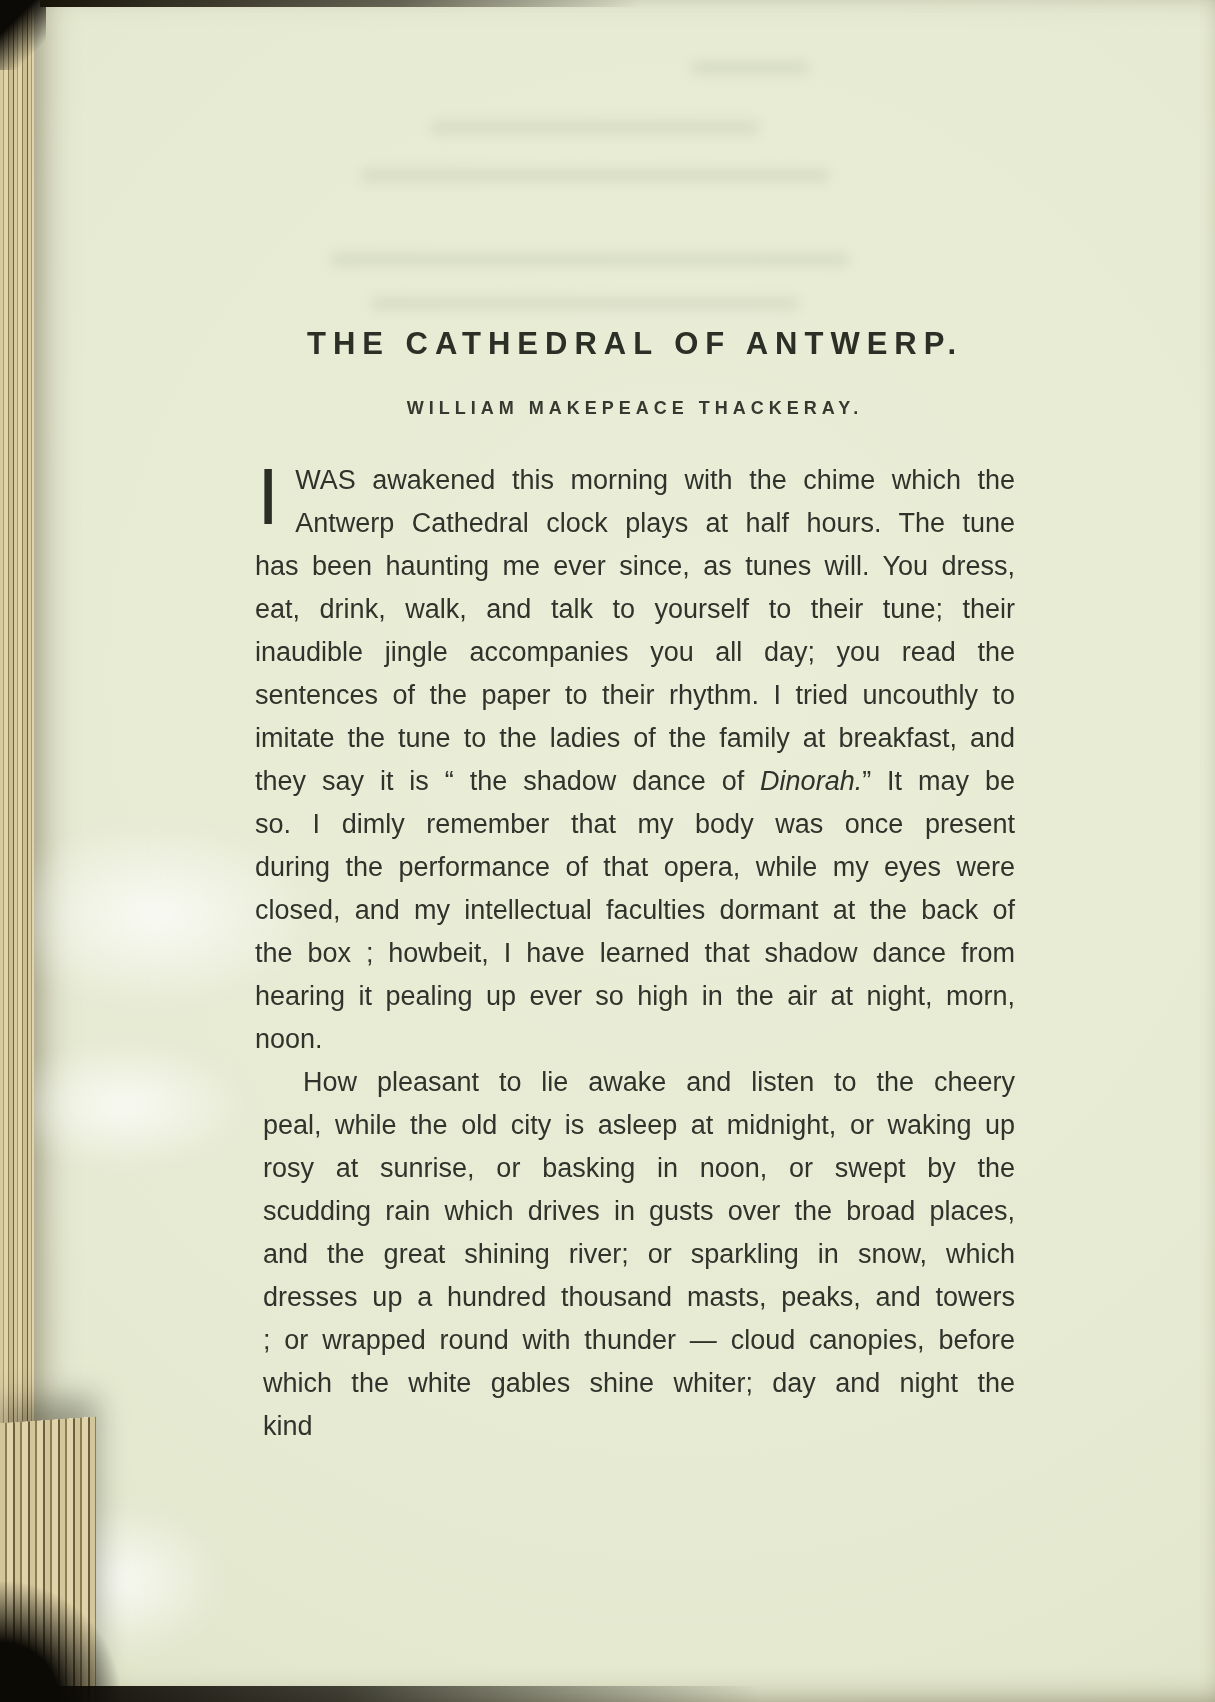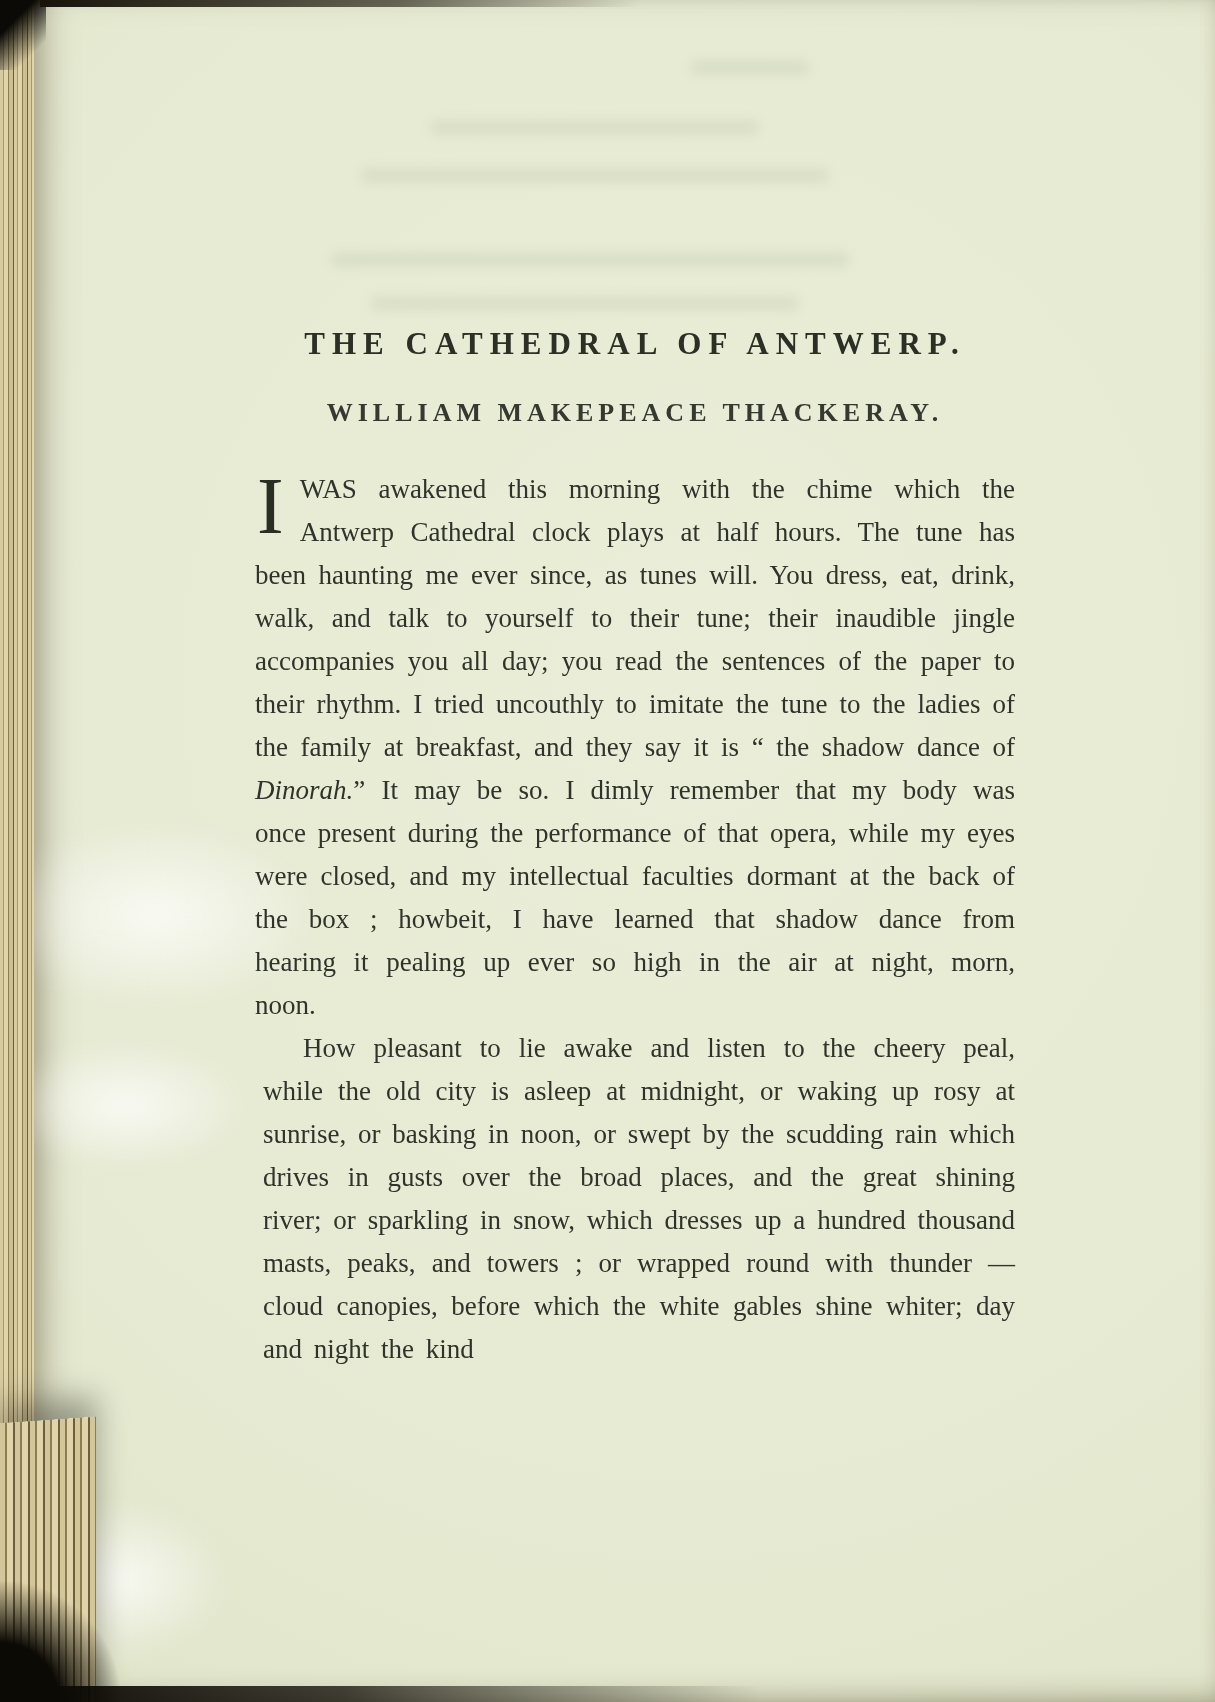--- a/index.html
+++ b/index.html
@@ -1,21 +1,21 @@
 <!DOCTYPE html>
 <html><head>
 <meta charset="utf-8">
 <style>
   html,body{margin:0;padding:0;background:#0f0d08;}
   .scan{
     position:relative;
     width:1215px;height:1702px;
     overflow:hidden;
     background:#14110a;
-    font-family:Liberation Serif, serif;
+    font-family:Liberation Sans, sans-serif;
   }
   
   .page-edges{
     position:absolute;left:0;top:0;width:34px;height:100%;
     background:
       repeating-linear-gradient(90deg,
         #d8cba0 0 3px, #a8986c 3px 4px,
         #e0d4aa 4px 8px, #8d7d54 8px 9px,
         #cdbf94 9px 13px, #6d5f3e 13px 14px);
   }
@@ -78,21 +78,21 @@
     position:absolute;left:225px;top:326px;width:760px;
     color:#2f322a;
   }
   h1.title{
     margin:0 0 36px;text-align:center;
     font-size:31px;font-weight:700;letter-spacing:7px;
     color:#2c2f26;white-space:nowrap;
   }
   h2.author{
     margin:0 0 40px;text-align:center;
-    font-size:26px;font-weight:700;letter-spacing:5px;
+    font-size:18px;font-weight:700;letter-spacing:5px;
     color:#363930;white-space:nowrap;
   }
   .para{
     margin:0;font-size:27px;line-height:43px;
     text-align:justify;word-spacing:5px;
     color:#30332b;
   }
   .para.indent{text-indent:40px;margin-left:8px;}
   .dropcap{
     float:left;

